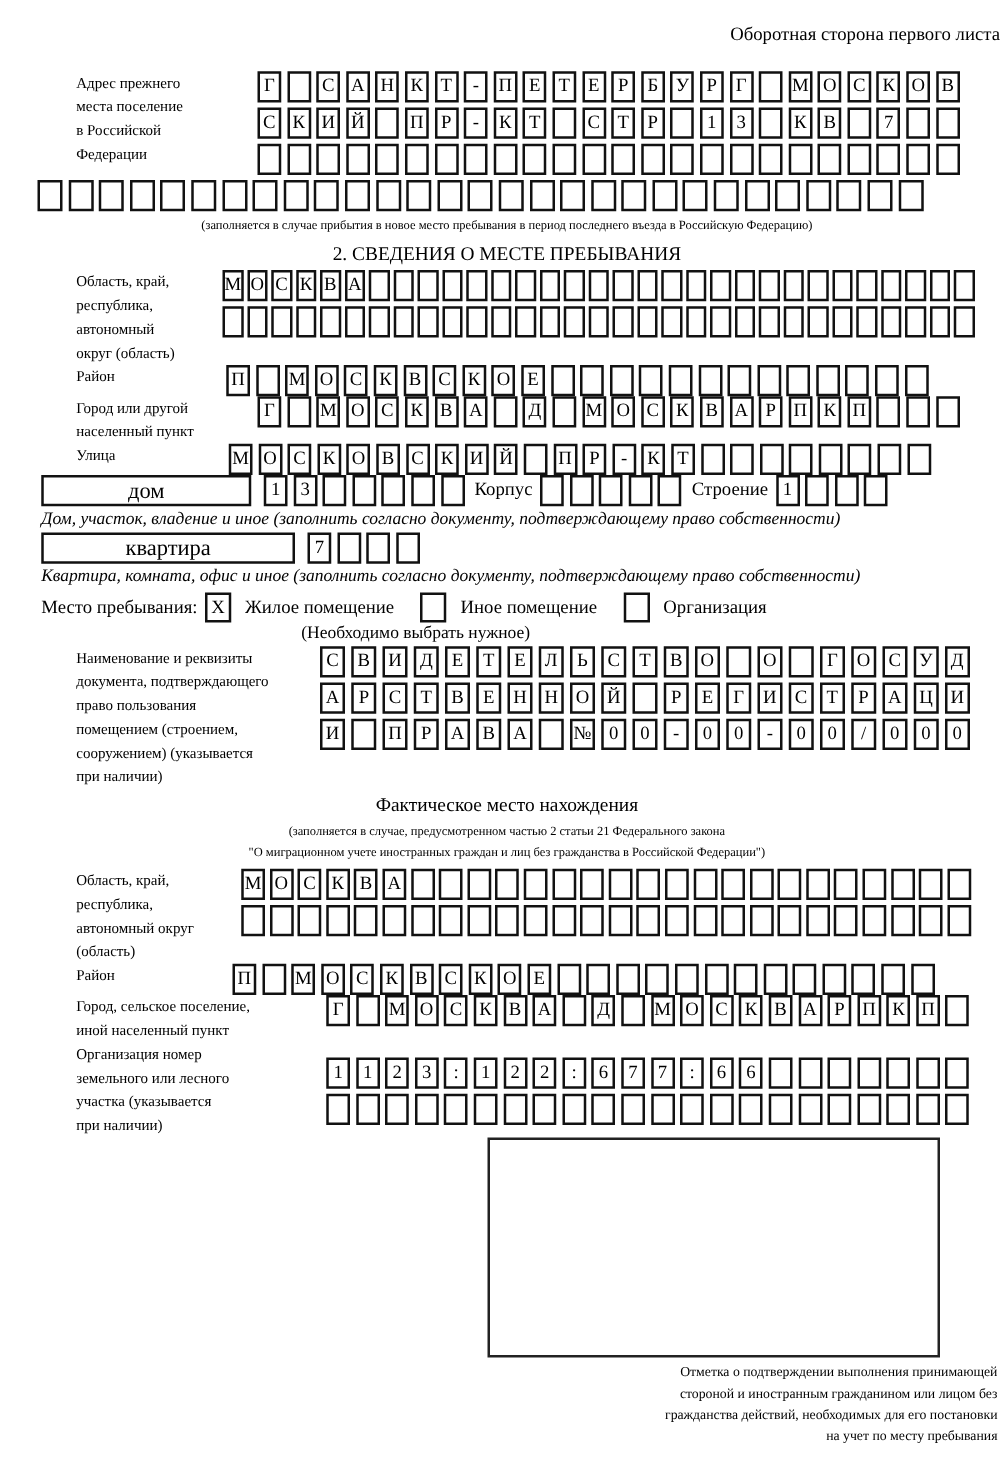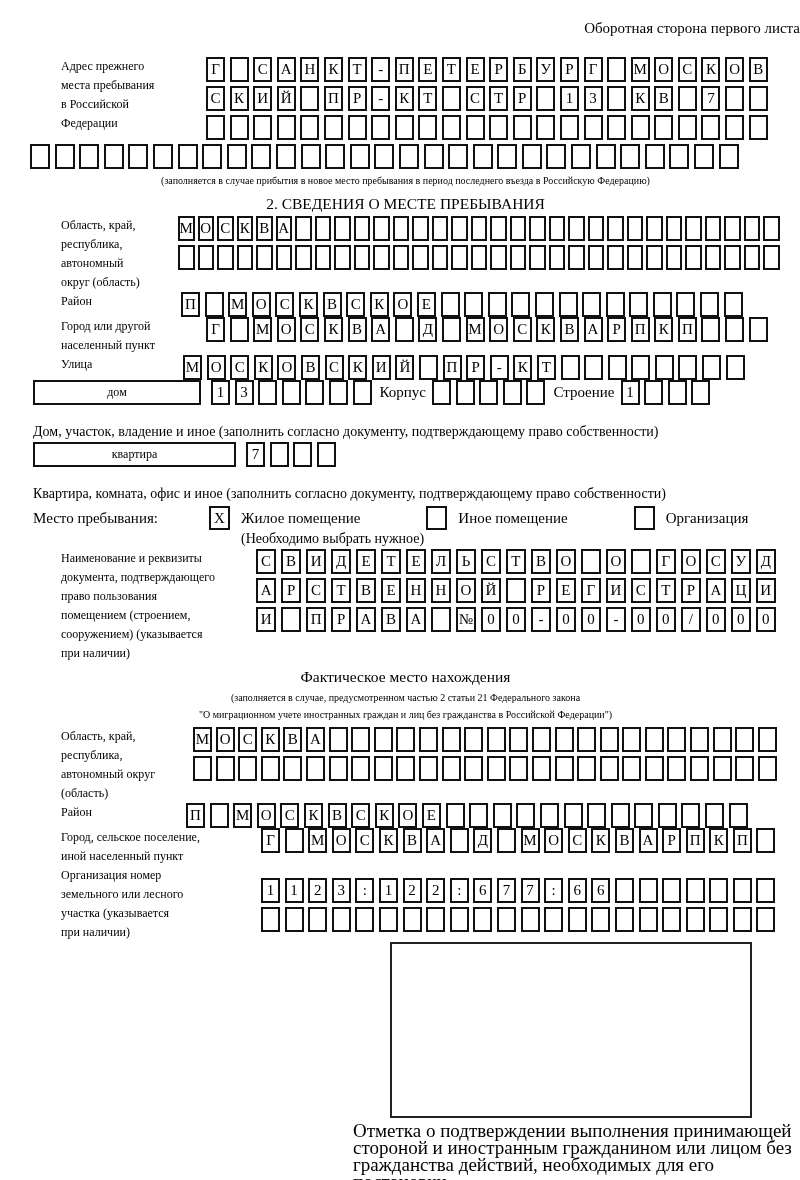--- a/index.html
+++ b/index.html
@@ -34,54 +34,54 @@
   .p21{gap:4.8px;} .p21 .cell{width:20.2px;}
   .blockA{margin-top:20px;}
   .fullrow{margin-top:4px;margin-left:-3px;}
   .caption{margin-top:3px;font-size:10px;line-height:17px;}
   .center{text-align:center;width:745px;}
   .title{margin-top:5px;font-weight:normal;font-size:15.5px;line-height:19px;}
   .mt3{margin-top:3px;} .mt4{margin-top:4px;} .mt2{margin-top:2px;}
   .labelbox{
     box-sizing:border-box;height:25px;border:2px solid #111;
     display:flex;align-items:center;justify-content:center;flex:none;
-    font-size:12px;
+    font-size:18px;
   }
   .housebox{width:168px;margin-right:10px;}
   .aptbox{width:203px;margin-right:10px;text-align:right;}
   .inline-lbl{line-height:25px;margin:0 6px 0 8px;flex:none;}
-  .leftcap{font-size:14px;line-height:17px;margin-top:18px;}
-  .stayrow{display:flex;align-items:center;margin-top:4px;gap:45px;}
+  .leftcap{font-size:14px;line-height:17px;margin-top:2px;font-style:italic;}
+  .stayrow{display:flex;align-items:center;margin-top:4px;}
   .opt{display:flex;align-items:center;gap:11px;margin-left:6px;margin-right:15px;}
   .chk{
     box-sizing:border-box;width:21px;height:24px;border:2px solid #111;
     display:flex;align-items:center;justify-content:center;font-size:15px;flex:none;
   }
   .stnote{margin-left:208px;font-size:14px;line-height:17px;}
   .cad-cells{margin-top:12px;}
   .stamp-box{
     box-sizing:border-box;margin-left:357px;width:362px;height:176px;
     border:2px solid #222;background:#fff;
   }
   .stamp-caption{
-    margin-left:320px;width:445px;text-align:left;
-    font-size:19px;line-height:17px;margin-top:4px;
+    margin-left:320px;width:445px;text-align:right;
+    font-size:11px;line-height:17px;margin-top:4px;
   }
 </style>
 </head>
 <body>
 
 <div class="page">
 
   <div class="header-note">Оборотная сторона первого листа</div>
 
   <div class="frow blockA">
     <div class="flabel w145">
         <div>Адрес прежнего</div>
-        <div>места пребывания</div>
+        <div>места поселение</div>
         <div>в Российской</div>
         <div>Федерации</div>
       </div>
     <div class="cellcol">
       <div class="cells p24">
           <div class="cell">Г</div>
           <div class="cell"></div>
           <div class="cell">С</div>
           <div class="cell">А</div>
           <div class="cell">Н</div>

